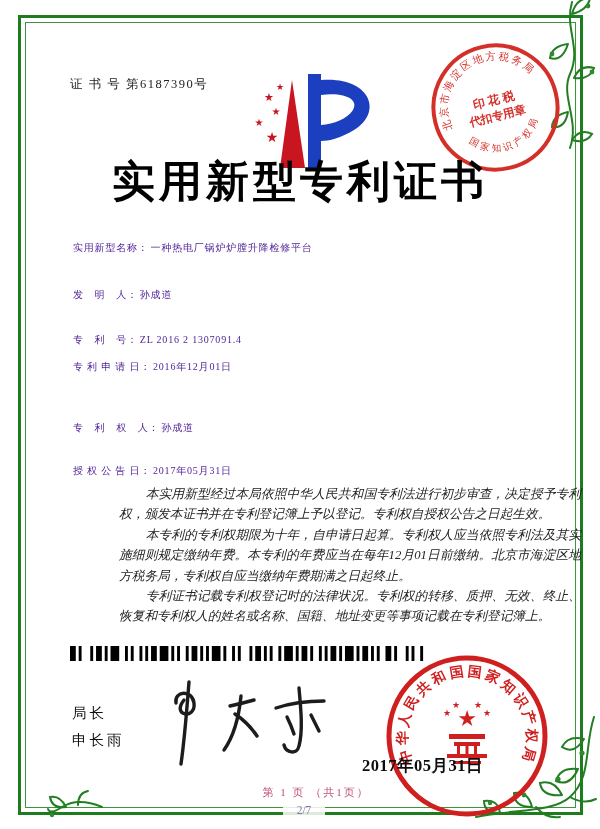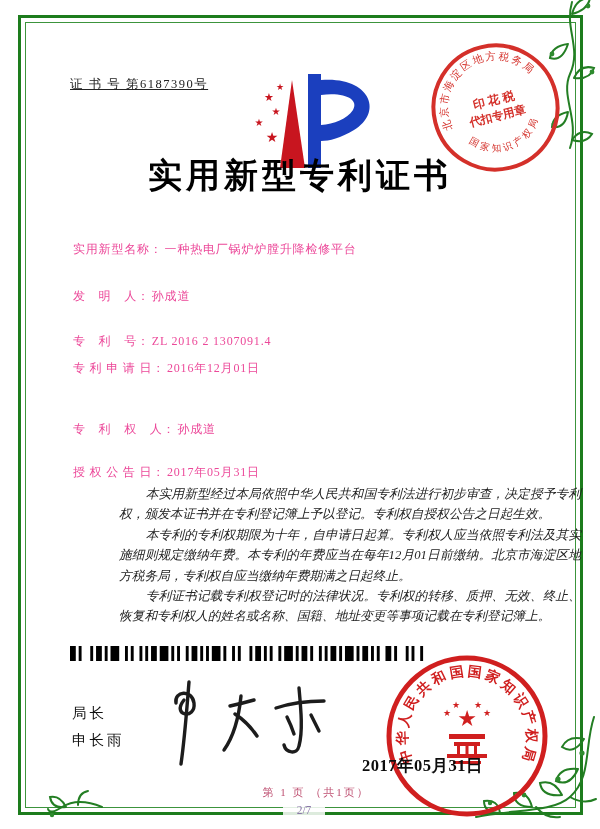--- a/index.html
+++ b/index.html
@@ -8,26 +8,26 @@
     font-family:"Liberation Serif","DejaVu Serif",serif;color:#1a1a1a;
   }
   
   .frame-outer{position:absolute;left:18px;top:15px;right:17px;bottom:14px;border:3px solid #1d7c1d;pointer-events:none;}
   .frame-inner{position:absolute;left:25px;top:22px;right:24px;bottom:21px;border:1px solid #3c943c;pointer-events:none;}
   .flourish{position:absolute;pointer-events:none;}
   .fl-tr{right:0;top:0;}
   .fl-br{right:2px;bottom:0;}
   .fl-bl{left:44px;bottom:6px;}
 
-  .cert-no{position:absolute;left:70px;top:76px;font-size:12.5px;letter-spacing:1.5px;color:#222;text-decoration:underline;}
+  .cert-no{position:absolute;left:70px;top:76px;font-size:12.5px;letter-spacing:1.5px;color:#222;}
   .logo{position:absolute;left:228px;top:68px;}
   .tax-stamp{position:absolute;left:428px;top:40px;transform:rotate(-14deg);}
-  .title{position:absolute;left:0;right:0;top:153px;text-align:center;font-size:34px;font-weight:bold;letter-spacing:4px;color:#000;}
-
-  .field{position:absolute;left:73px;font-size:12px;letter-spacing:0.8px;color:#ec4899;white-space:nowrap;}
+  .title{position:absolute;left:0;right:0;top:153px;text-align:center;font-size:43px;font-weight:bold;letter-spacing:4px;color:#000;}
+
+  .field{position:absolute;left:73px;font-size:10px;letter-spacing:0.8px;color:#4c1d95;white-space:nowrap;}
   .field .lab{margin-right:2px;}
 
   .paragraphs{position:absolute;left:76px;top:484px;width:462px;font-size:12.7px;line-height:20.4px;
     text-align:justify;color:#222;font-style:italic;margin-left:43px;}
   .paragraphs p{margin:0;text-indent:2.1em;}
 
   .barcode{position:absolute;left:70px;top:646px;}
 
   .official{position:absolute;left:72px;top:700px;font-size:14.5px;letter-spacing:3px;line-height:27px;color:#111;}
   .autograph{position:absolute;left:138px;top:676px;}

